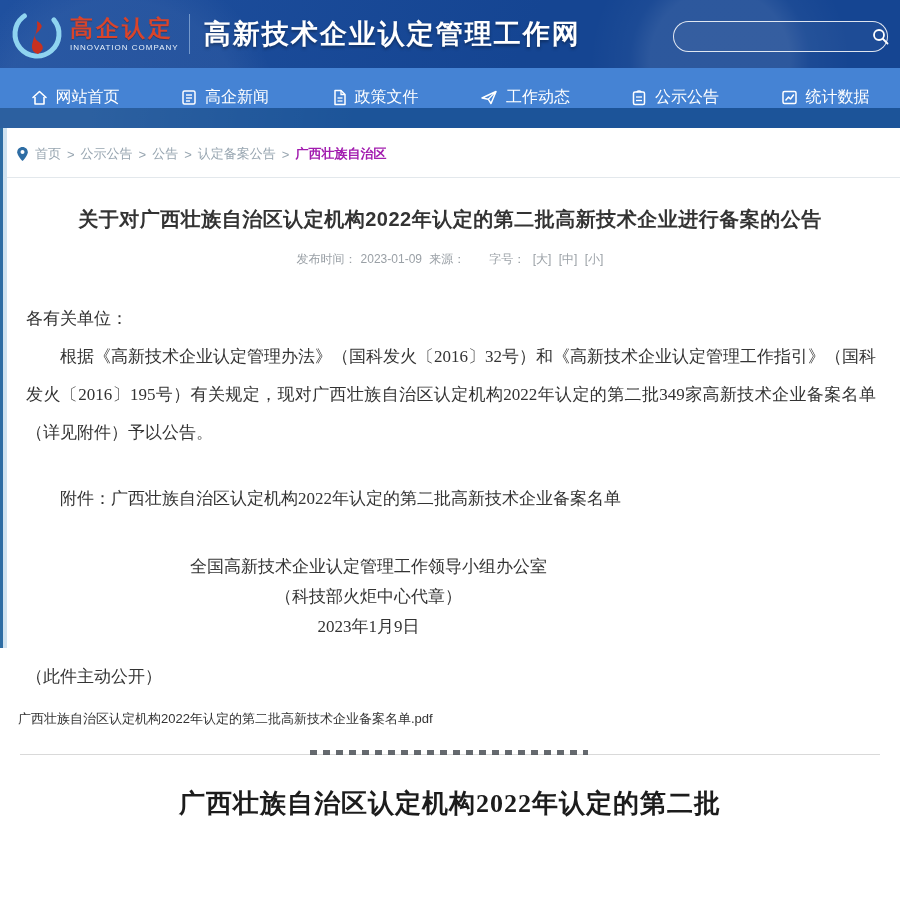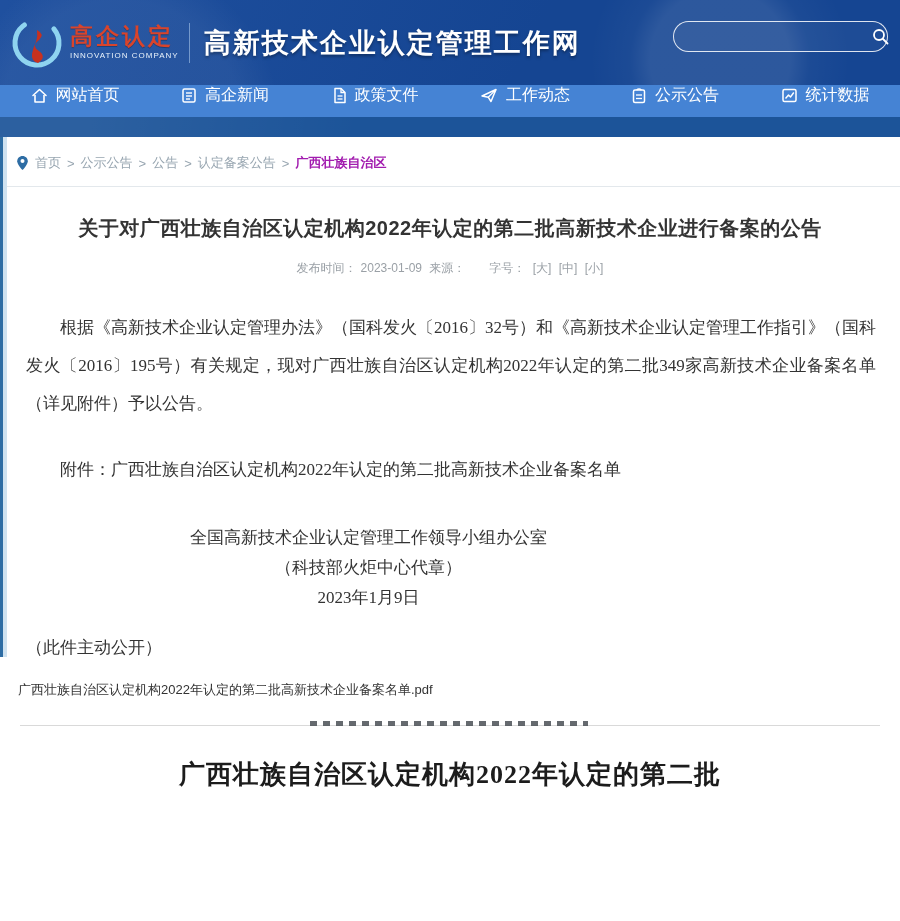--- a/index.html
+++ b/index.html
@@ -1,21 +1,21 @@
 <!DOCTYPE html>
 <html lang="zh"><head>
 <meta charset="utf-8">
 <style>
   * { margin:0; padding:0; box-sizing:border-box; }
   html,body { width:900px; height:921px; overflow:hidden; background:#fff;
               font-family:"Liberation Sans", sans-serif; }
 
   
   .hdr {
-    position:relative; height:85px; background:#16499B;
+    position:relative; height:68px; background:#16499B;
     background-image:
       radial-gradient(circle at 720px 60px, rgba(255,255,255,0.10) 0 70px, rgba(255,255,255,0.03) 90px, transparent 130px),
       radial-gradient(circle at 120px 120px, rgba(255,255,255,0.05) 0 120px, transparent 160px),
       linear-gradient(115deg, rgba(255,255,255,0.04) 0%, rgba(0,0,0,0.06) 60%);
     display:flex; align-items:center; padding:0 10px;
   }
   .logo-wrap { display:flex; align-items:center; gap:6px; }
   .logo-circle { width:54px; height:54px; }
   .brand-txt { line-height:1; }
   .brand-cn { font-size:23px; font-weight:bold; color:#D9442B; letter-spacing:3px;
@@ -28,21 +28,21 @@
     position:absolute; right:12px; top:21px; width:215px; height:31px;
     border:1px solid rgba(255,255,255,.85); border-radius:16px;
     display:flex; align-items:center; background:rgba(255,255,255,.04);
   }
   .search-input { flex:1; border:none; background:transparent; outline:none;
                   color:#fff; font-size:13px; padding:0 8px 0 14px; }
   .search-btn { width:30px; height:100%; border:none; background:transparent; cursor:pointer;
                 display:flex; align-items:center; justify-content:center; }
 
   
-  .nav { height:32px; background:#4583D4; display:flex; align-items:flex-start; }
+  .nav { height:40px; background:#4583D4; display:flex; align-items:flex-end; }
   .nav-item { flex:1; display:flex; align-items:center; justify-content:center; gap:8px;
               color:#fff; font-size:16px; cursor:pointer; }
   .nav-strip { height:20px; background:#1C5499;
                background-image:linear-gradient(100deg, rgba(255,255,255,.07) 10%, transparent 40%); }
 
   
   .content { position:relative; }
   .left-edge { position:absolute; left:0; top:0; width:7px; height:520px;
                background:#cfe2f0; border-left:3px solid #2E6DA4; }
   .crumb-bar { display:flex; align-items:center; gap:6px; padding:17px 0 10px 16px;
@@ -188,20 +188,21 @@
     <span>发布时间：</span><span>2023-01-09</span>
     <span>来源：</span>
     &nbsp;&nbsp;&nbsp;&nbsp;
     <span>字号：</span>
     <span class="fs-opt">[大]</span>
     <span class="fs-opt">[中]</span>
     <span class="fs-opt">[小]</span>
   </div>
 
   <div class="art-body">
+    <p class="salutation">各有关单位：</p>
     <p class="para">根据《高新技术企业认定管理办法》（国科发火〔2016〕32号）和《高新技术企业认定管理工作指引》（国科发火〔2016〕195号）有关规定，现对广西壮族自治区认定机构2022年认定的第二批349家高新技术企业备案名单（详见附件）予以公告。</p>
     <p class="attach-line">附件：广西壮族自治区认定机构2022年认定的第二批高新技术企业备案名单</p>
     <div class="sig-block">
       <div>全国高新技术企业认定管理工作领导小组办公室</div>
       <div>（科技部火炬中心代章）</div>
       <div>2023年1月9日</div>
     </div>
     <p class="disclosure">（此件主动公开）</p>
   </div>
 

